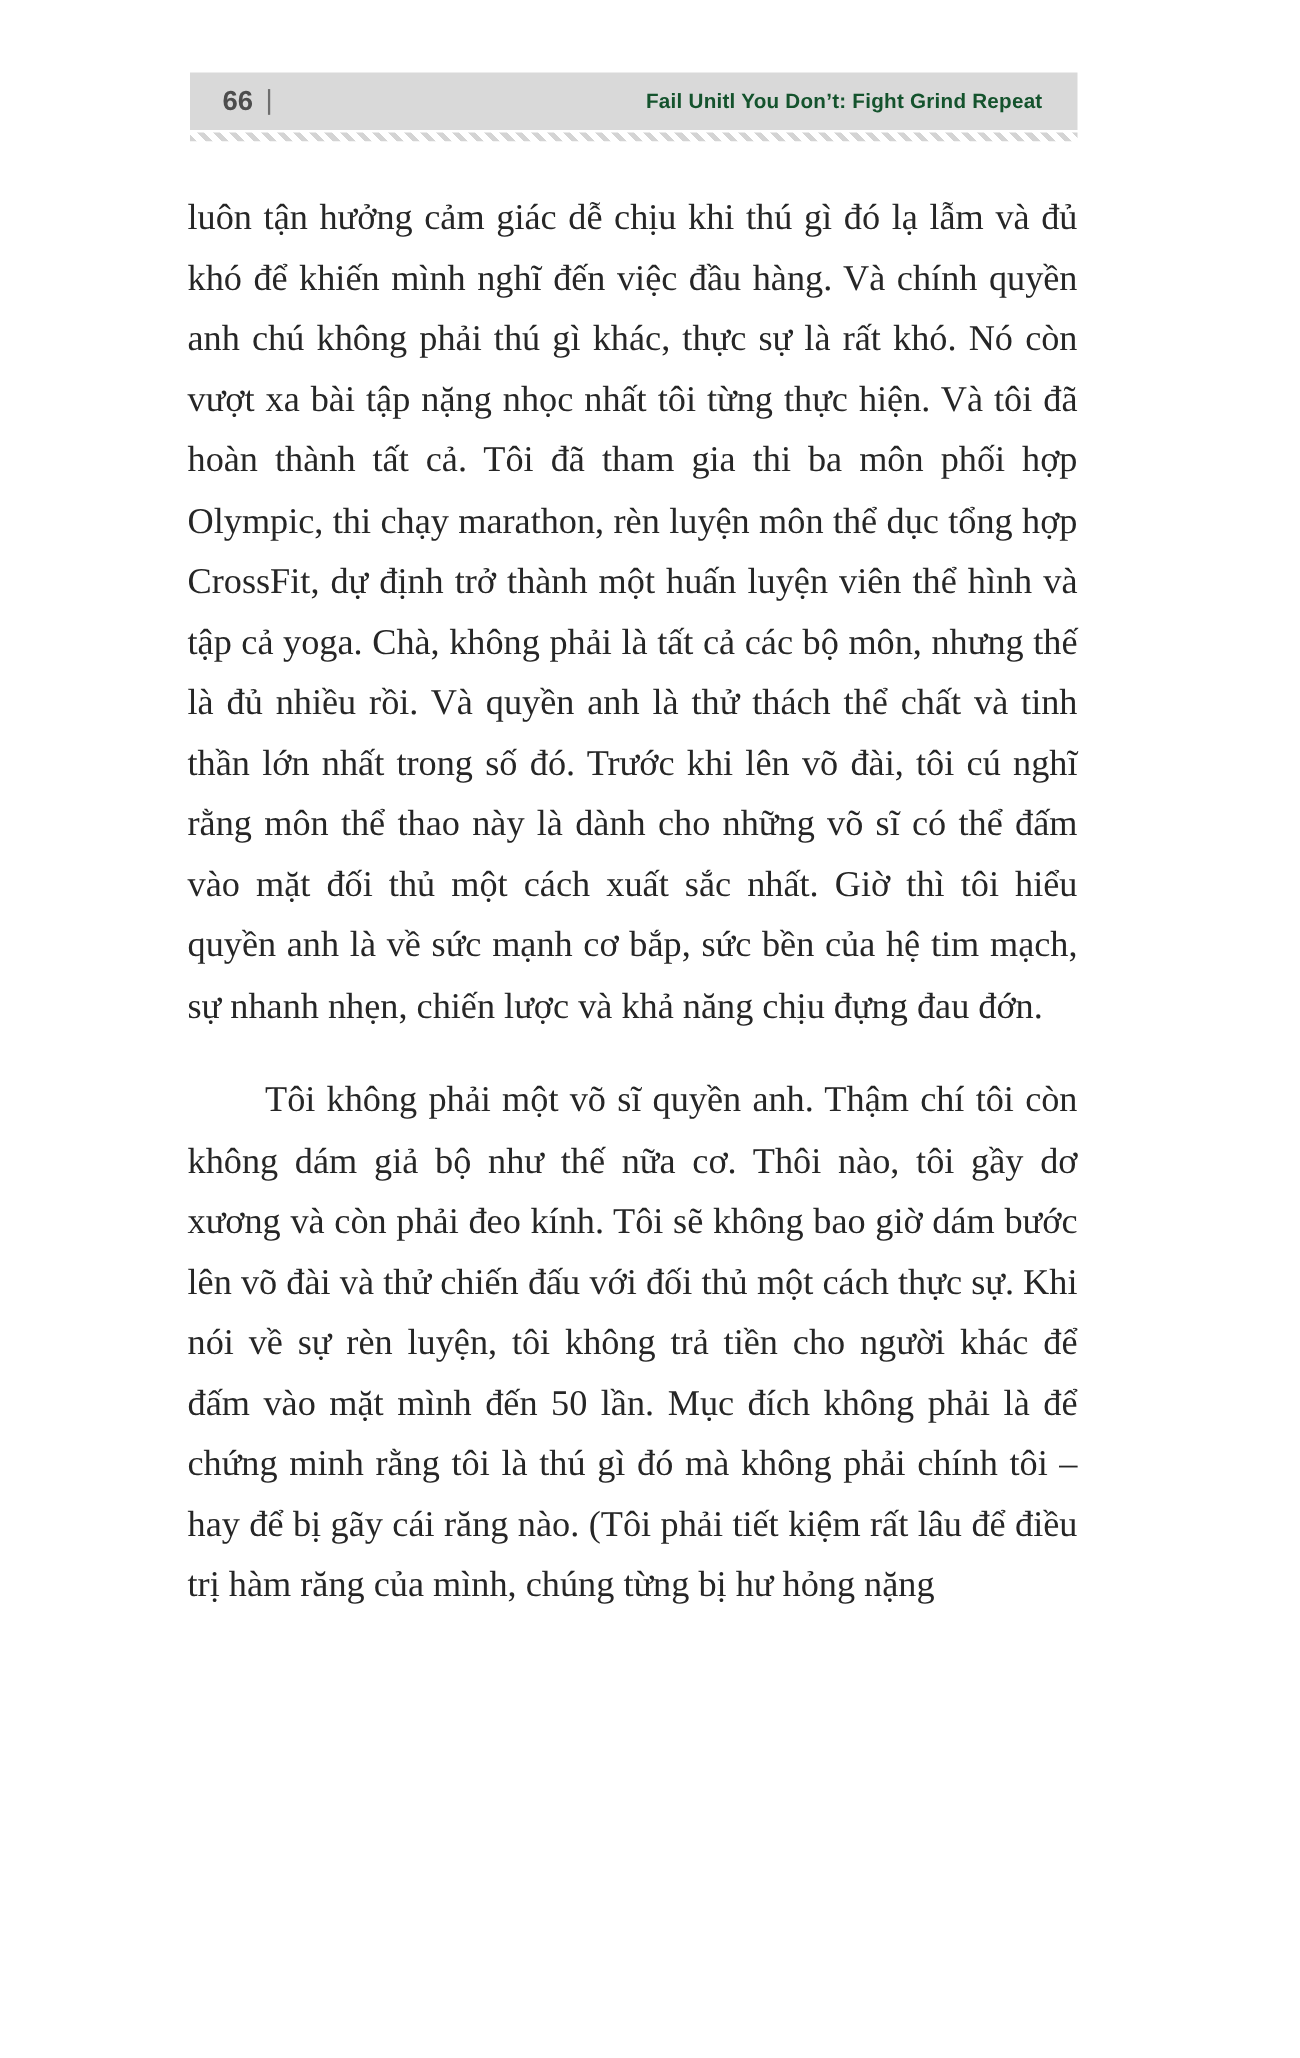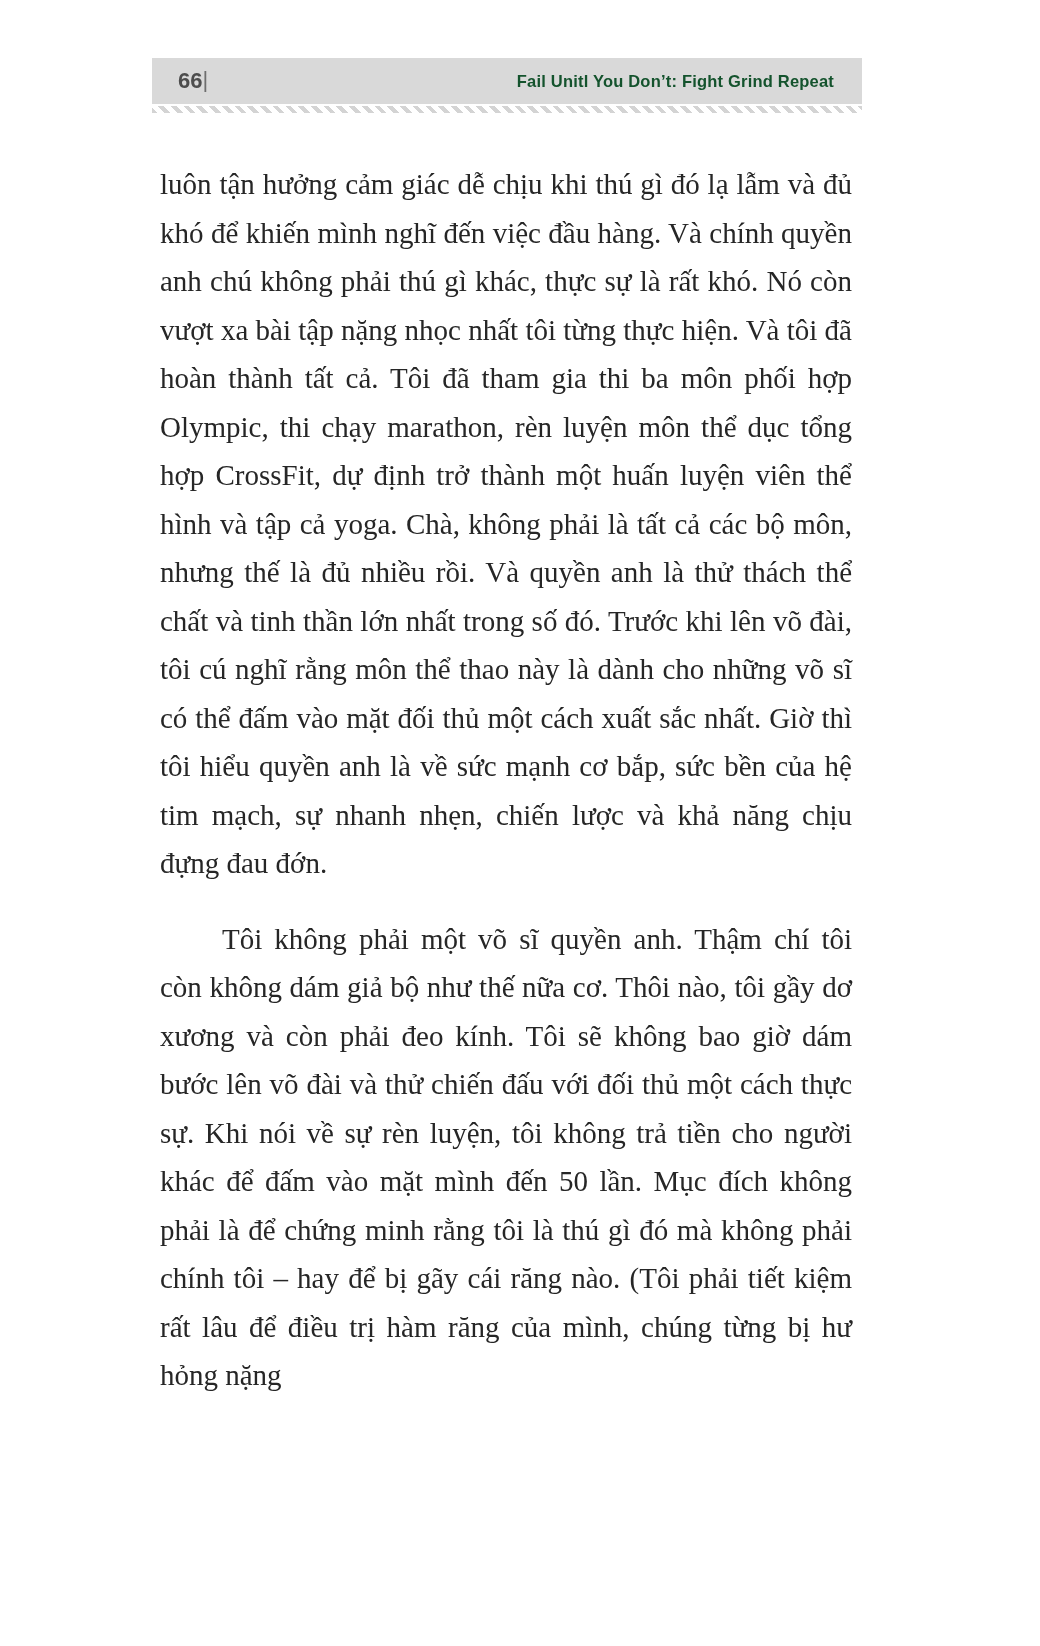--- a/index.html
+++ b/index.html
@@ -39,20 +39,21 @@
     padding: 0 28px 0 26px;
     box-sizing: border-box;
     font-family: "Liberation Sans", "DejaVu Sans", sans-serif;
   }
   .header-pagenum {
     font-size: 22px;
     font-weight: bold;
     color: #4d4d4d;
     display: flex;
     align-items: center;
+    gap: 10px;
   }
   .header-pagenum .pipe {
     font-weight: normal;
     color: #6e6e6e;
     font-size: 22px;
     position: relative;
     top: -1px;
   }
   .header-title {
     font-size: 16.5px;
@@ -72,21 +73,21 @@
   }
 
   
   .text-block {
     position: absolute;
     top: 150px;
     left: 150px;
     width: 712px;
   }
   .text-block p {
-    margin: 10px;
+    margin: 0;
     font-size: 29px;
     line-height: 48.5px;
     text-align: justify;
     color: #262626;
     text-justify: inter-word;
   }
   .text-block p.para-2 {
     margin-top: 27px;
     text-indent: 62px;
   }

